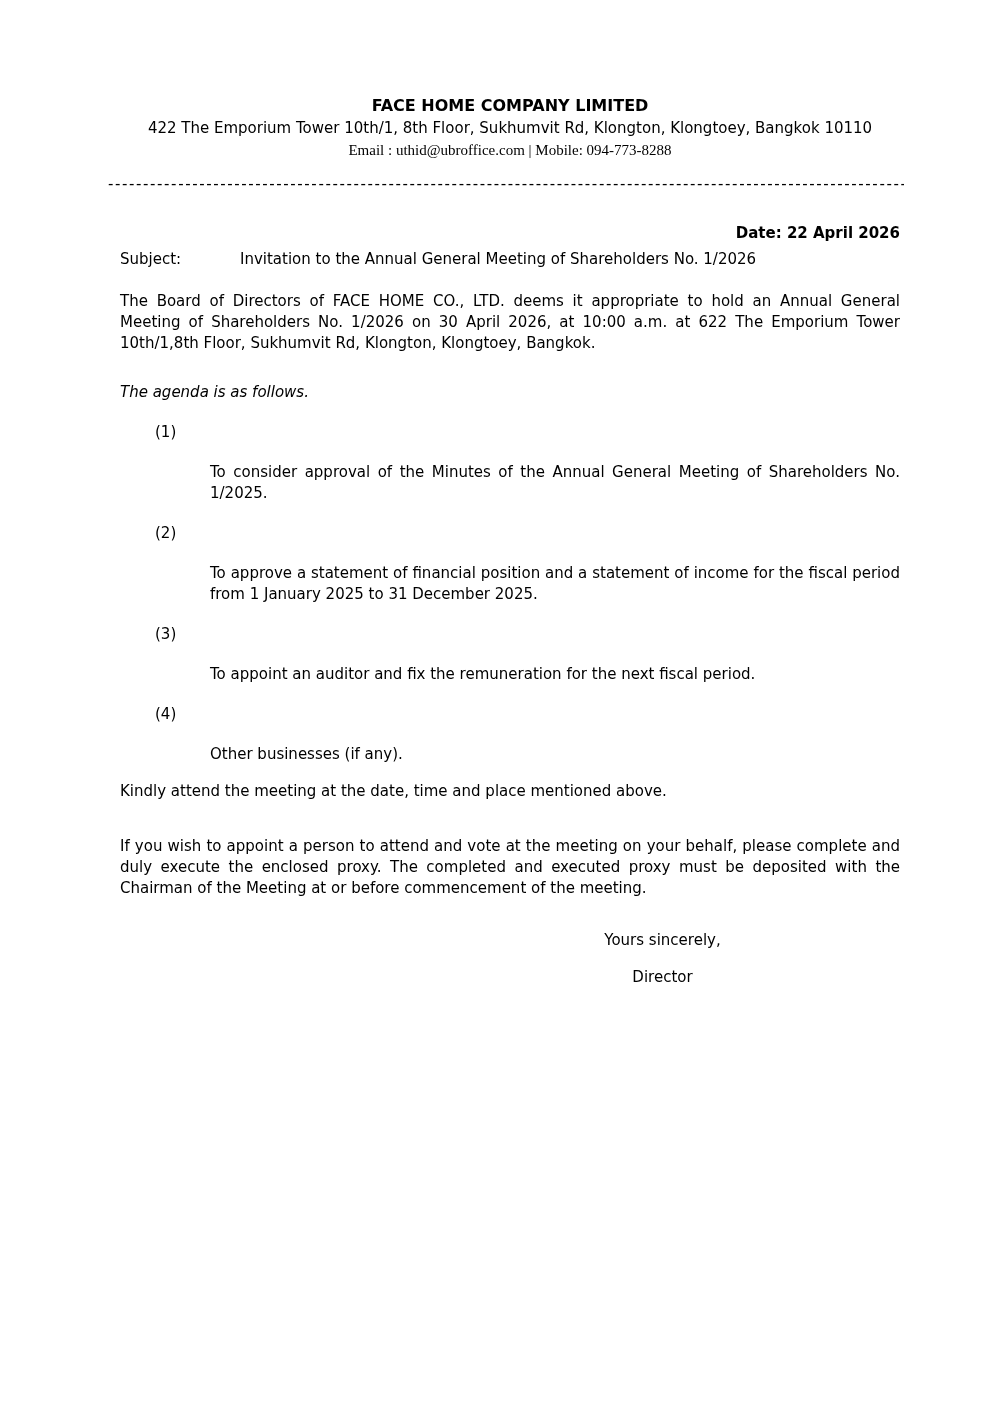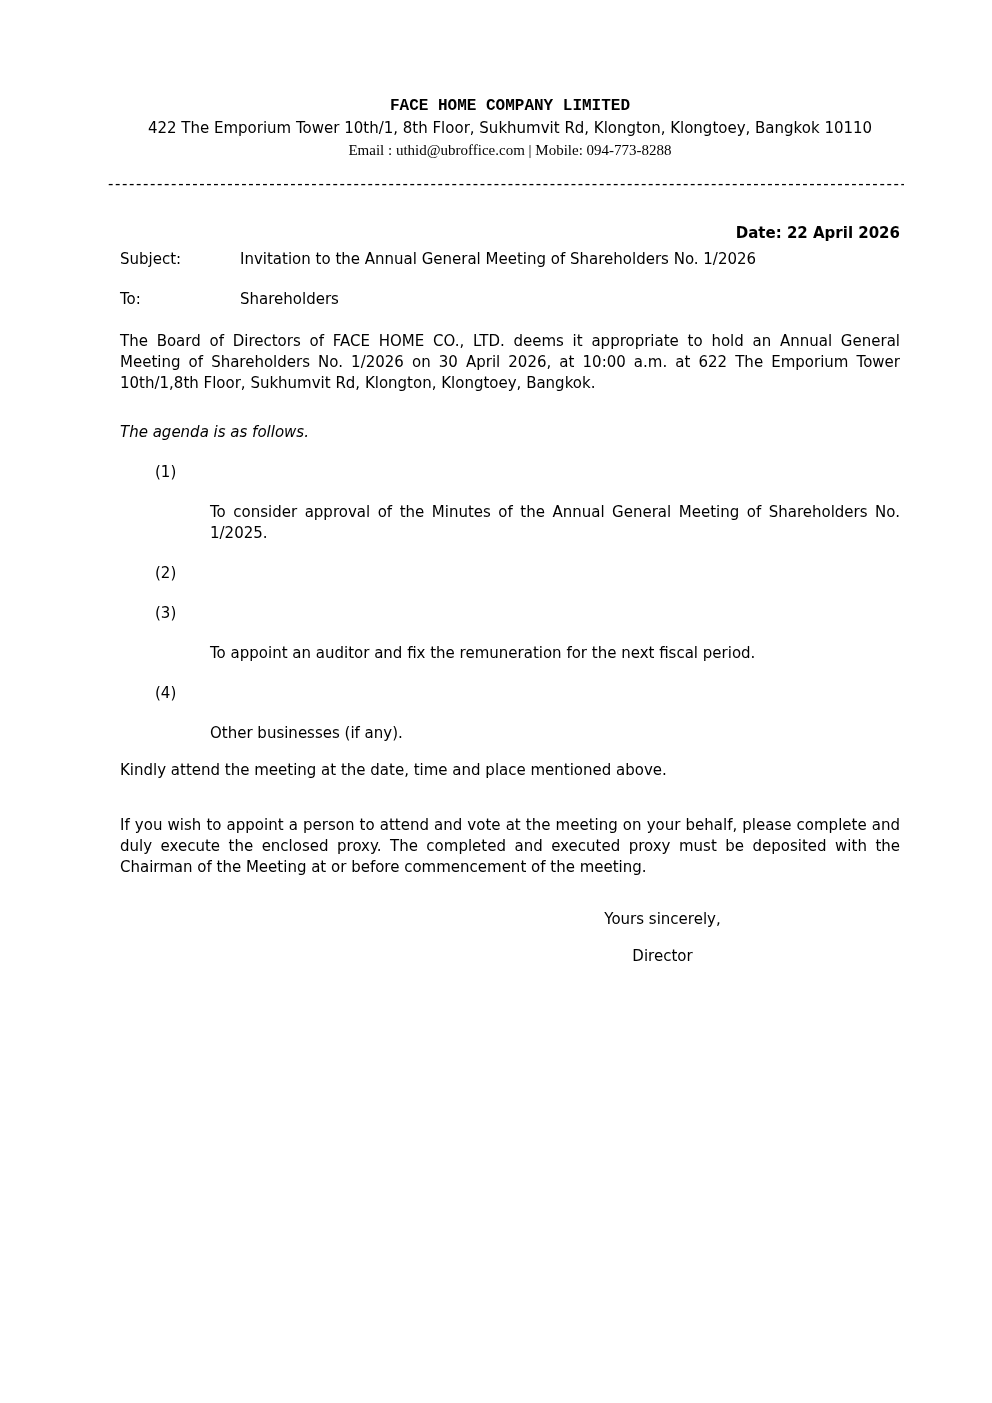--- a/index.html
+++ b/index.html
@@ -18,21 +18,20 @@
   .content {
     margin-left: 120px;
     width: 780px;
     padding-top: 95px;
   }
   .letterhead { text-align: center; }
   .company-name {
     font-weight: bold;
     font-size: 16px;
     line-height: 22px;
-    font-family: Liberation Mono, monospace;
   }
   .company-address { line-height: 22px; }
   .company-contact { line-height: 22px; font-family: Liberation Serif, serif; }
   .separator {
     margin-top: 13px;
     margin-left: -12px;
     width: 796px;
     white-space: nowrap;
     overflow: hidden;
     letter-spacing: 1.6px;
@@ -92,35 +91,33 @@
     </header>
 
     <div class="separator">------------------------------------------------------------------------------------------------------------------------------------------------</div>
 
     <div class="date-line">Date: 22 April 2026</div>
 
     <div class="field-row subject-row">
       <span class="field-label">Subject:</span><span class="field-value">Invitation to the Annual General Meeting of Shareholders No. 1/2026</span>
     </div>
 
-    <div class="field-row to-row">
-      <span class="field-label">To:</span><span class="field-value">Shareholders</span>
-    </div>
 
     <p class="para justify">The Board of Directors of FACE HOME CO., LTD. deems it appropriate to hold an Annual General Meeting of Shareholders No. 1/2026 on 30 April 2026, at 10:00 a.m. at 622 The Emporium Tower 10th/1,8th Floor, Sukhumvit Rd, Klongton, Klongtoey, Bangkok.</p>
 
     <p class="para agenda-intro">The agenda is as follows.</p>
 
     <div class="agenda-list">
       <div class="agenda-item">
         <span class="agenda-num">(1)</span>
         <span class="agenda-text">To consider approval of the Minutes of the Annual General Meeting of Shareholders No. 1/2025.</span>
       </div>
       <div class="agenda-item">
         <span class="agenda-num">(2)</span>
+        <span class="agenda-text">To approve a statement of financial position and a statement of income for the fiscal period from 1 January 2025 to 31 December 2025.</span>
       </div>
       <div class="agenda-item">
         <span class="agenda-num">(3)</span>
         <span class="agenda-text">To appoint an auditor and fix the remuneration for the next fiscal period.</span>
       </div>
       <div class="agenda-item">
         <span class="agenda-num">(4)</span>
         <span class="agenda-text">Other businesses (if any).</span>
       </div>
     </div>

